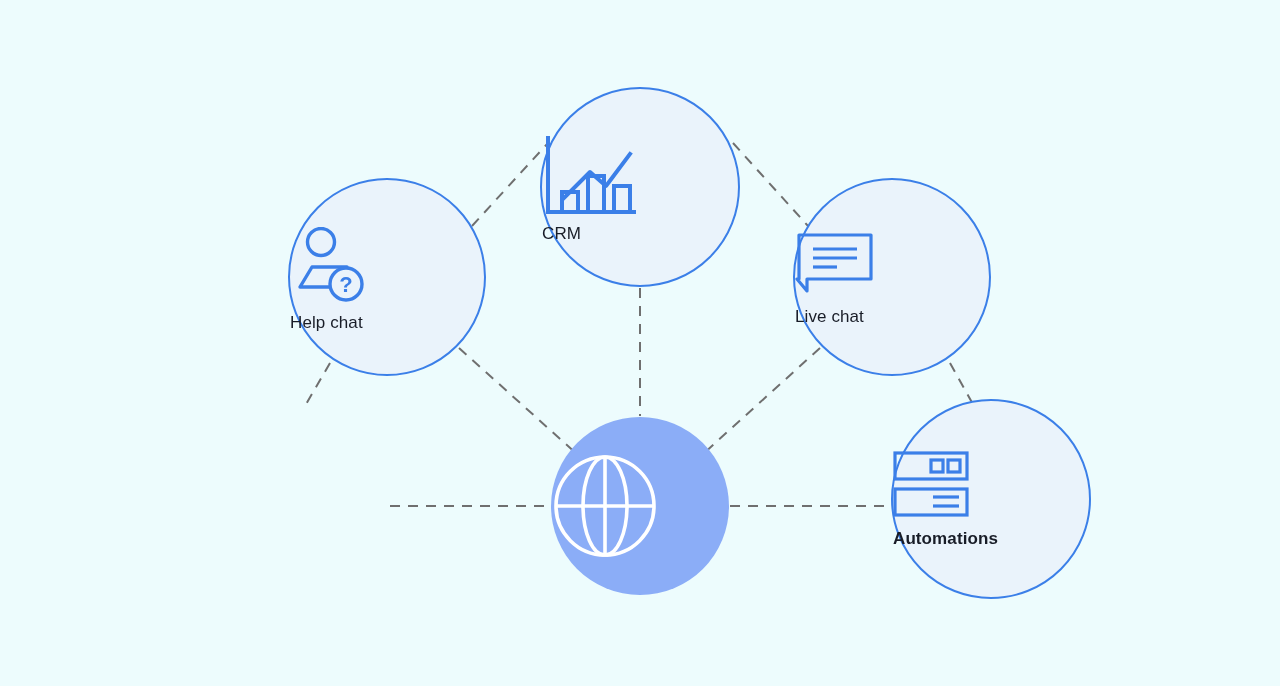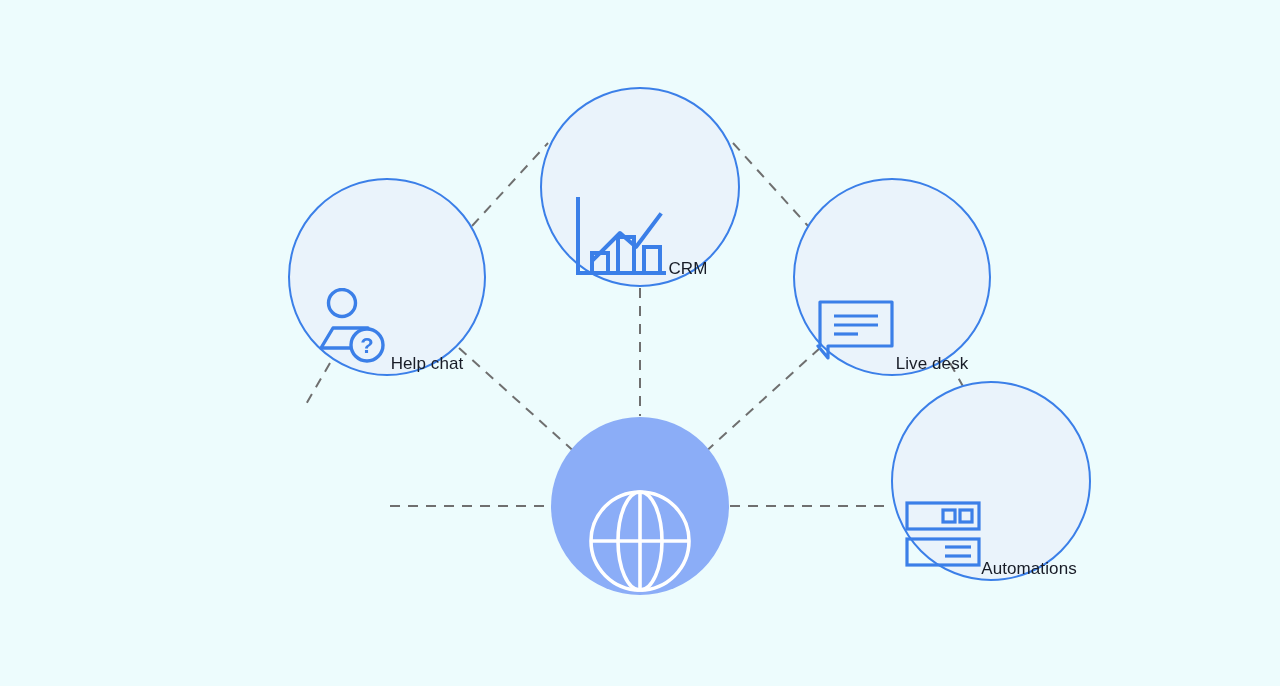--- a/index.html
+++ b/index.html
@@ -23,22 +23,22 @@
     left: 0;
     top: 0;
     width: 1280px;
     height: 686px;
   }
   .node {
     position: absolute;
     border-radius: 50%;
     box-sizing: border-box;
     display: flex;
-    flex-direction: row;
-    align-items: flex-end;
+    flex-direction: column;
+    align-items: flex-start;
     justify-content: center;
   }
   .node.spoke {
     background: #eaf3fb;
     border: 2.5px solid #3b7fe8;
   }
   .node.hub {
     background: #8badf7;
     border: none;
   }
@@ -62,21 +62,21 @@
 
   #node-help-desk  { left: 288px; top: 178px; width: 198px; height: 198px; }
   #node-help-desk .node-icon  { margin-top: 6px; margin-bottom: 10px; }
 
   #node-live-chat  { left: 793px; top: 178px; width: 198px; height: 198px; }
   #node-live-chat .node-icon  { margin-top: 4px; margin-bottom: 12px; }
 
   #node-project    { left: 188px; top: 405px; width: 200px; height: 200px; }
   #node-project .node-icon    { margin-top: 2px; margin-bottom: 10px; }
 
-  #node-automations{ left: 891px; top: 381px; width: 200px; height: 200px; }
+  #node-automations{ left: 891px; top: 399px; width: 200px; height: 200px; font-weight: bold; }
   #node-automations .node-icon{ margin-top: 2px; margin-bottom: 12px; }
 
   #node-hub        { left: 551px; top: 417px; width: 178px; height: 178px; }
 </style>
 </head>
 <body>
 
 <div id="canvas">
 
   <svg class="edges" viewBox="0 0 1280 686" xmlns="http://www.w3.org/2000/svg">
@@ -126,21 +126,21 @@
     <span class="node-icon">
       <svg width="80" height="64" viewBox="0 0 80 64" xmlns="http://www.w3.org/2000/svg">
         <g fill="none" stroke="#3b7fe8" stroke-width="3.2" stroke-linejoin="round">
           <path d="M4 4 H76 V48 H12 L12 60 L2 48 H4 Z"></path>
           <line x1="18" y1="18" x2="62" y2="18" stroke-linecap="butt"></line>
           <line x1="18" y1="27" x2="62" y2="27" stroke-linecap="butt"></line>
           <line x1="18" y1="36" x2="42" y2="36" stroke-linecap="butt"></line>
         </g>
       </svg>
     </span>
-    <span class="node-label">Live desk</span>
+    <span class="node-label">Live chat</span>
   </div>
 
 
   <div class="node spoke" id="node-automations">
     <span class="node-icon">
       <svg width="76" height="66" viewBox="0 0 76 66" xmlns="http://www.w3.org/2000/svg">
         <g fill="none" stroke="#3b7fe8" stroke-width="3.2">
           <rect x="2" y="2" width="72" height="26"></rect>
           <rect x="38" y="9" width="12" height="12"></rect>
           <rect x="55" y="9" width="12" height="12"></rect>

